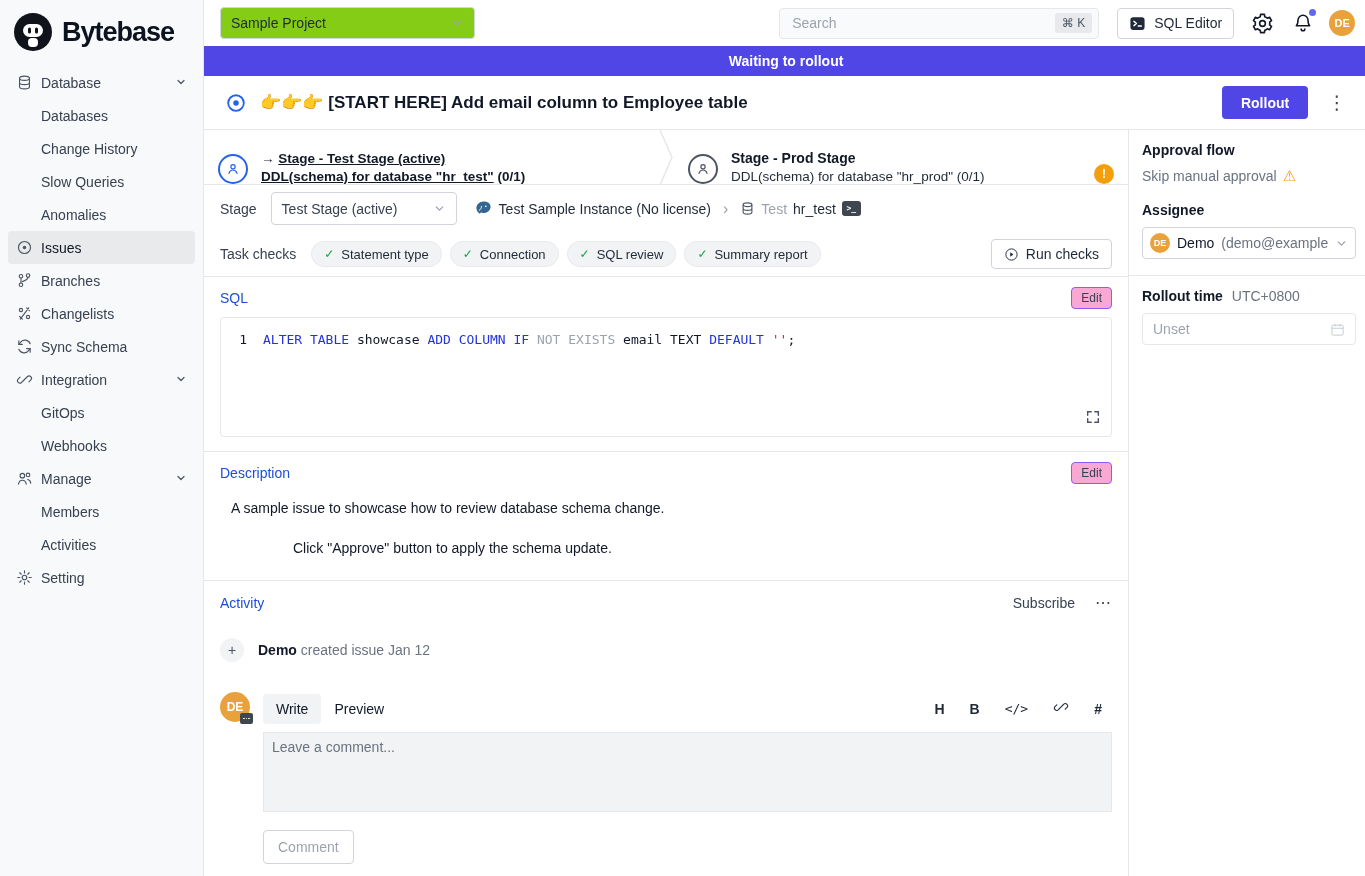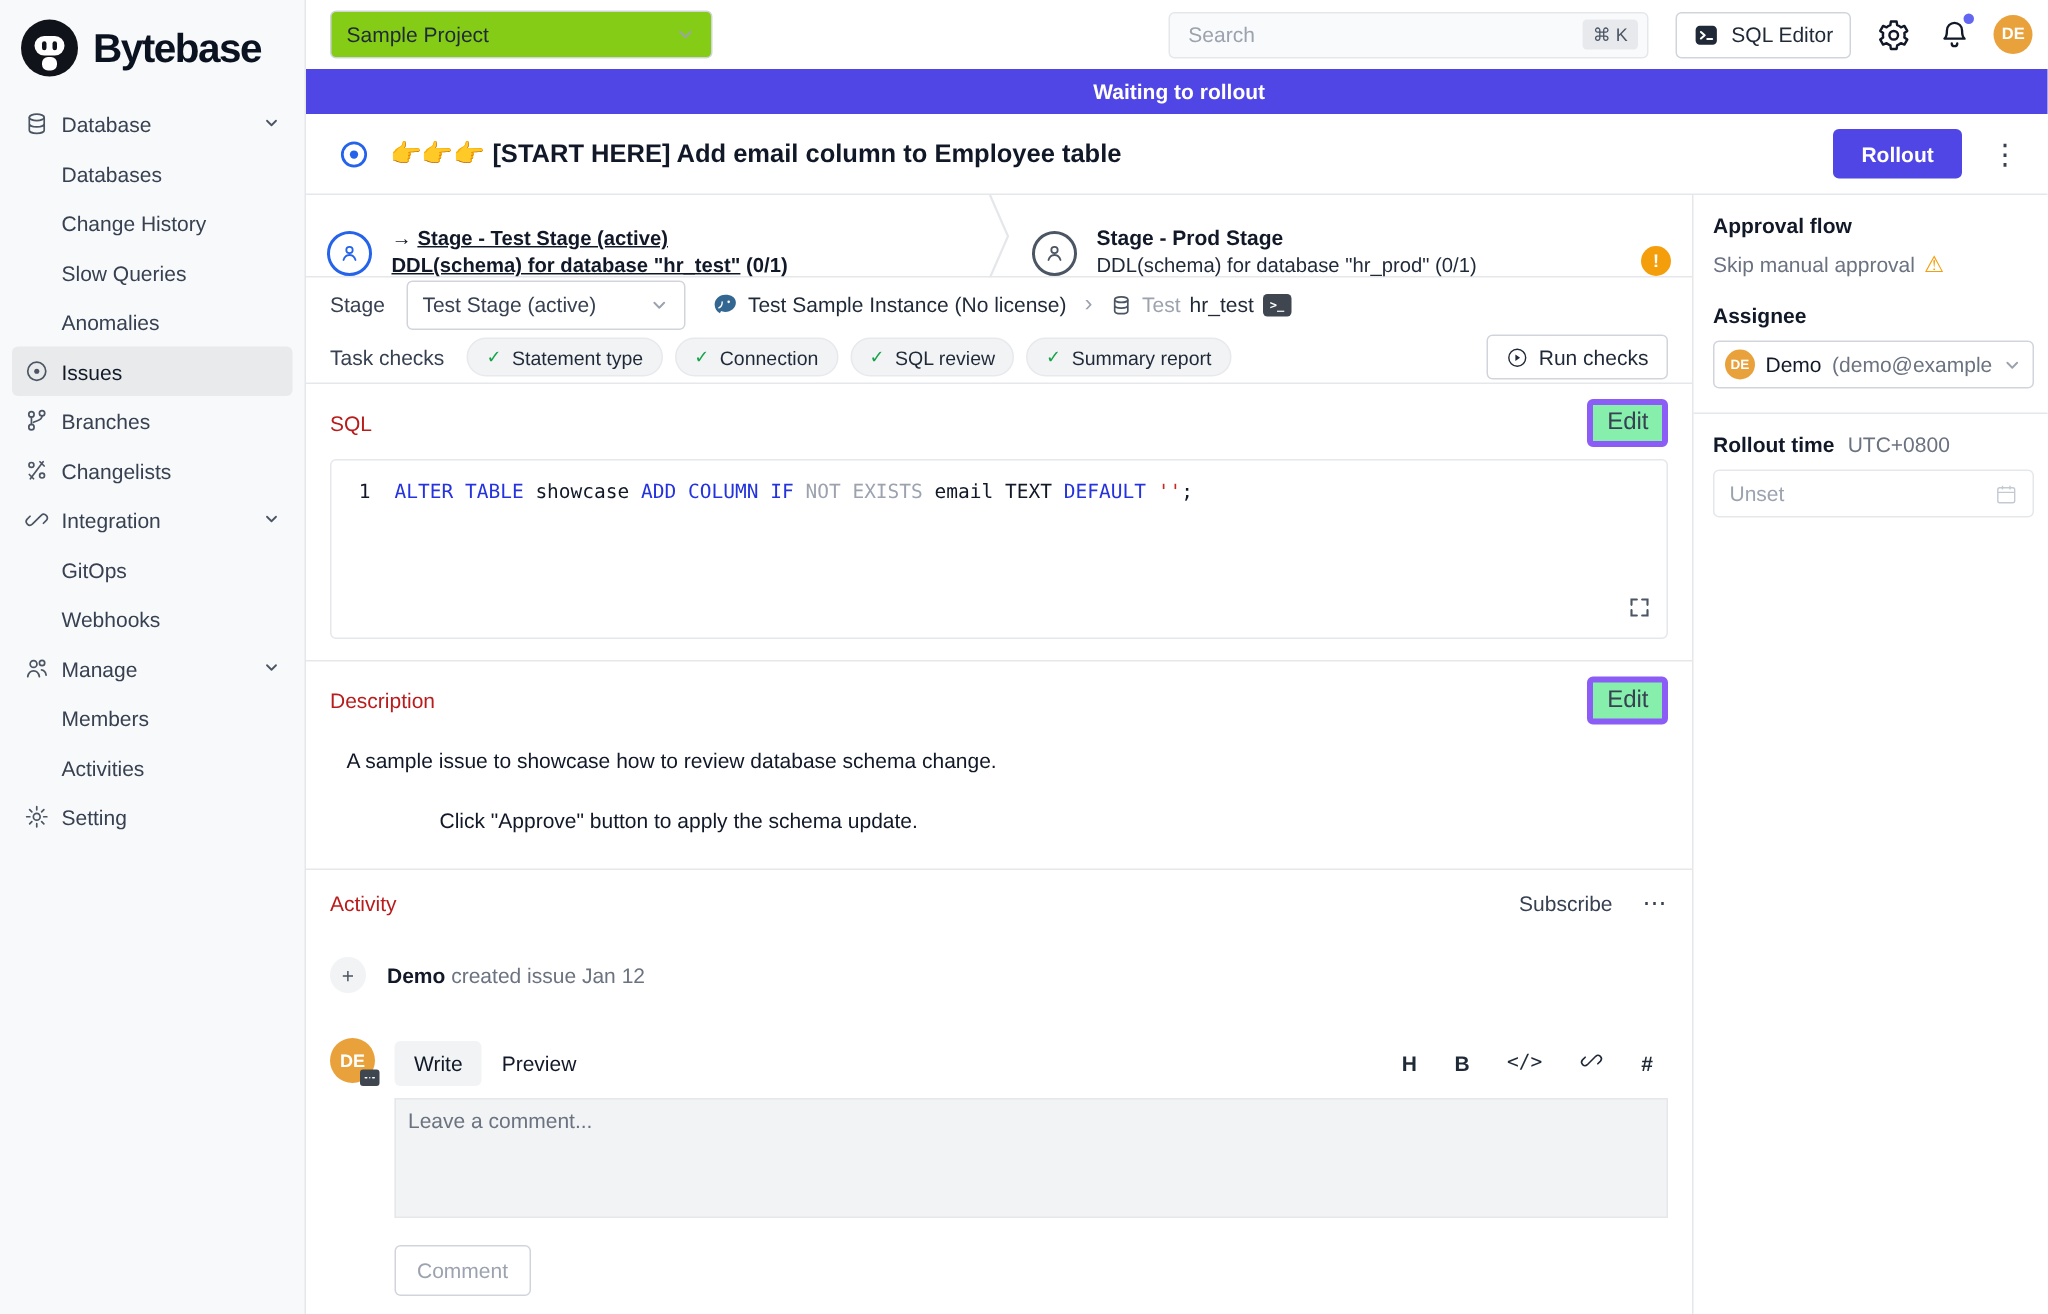--- a/index.html
+++ b/index.html
@@ -97,22 +97,22 @@
   .checks-label { color:#374151; margin-right:7px; }
   .pill { height:26px; border-radius:13px; background:#f1f3f4; border:1px solid #e7e9ec;
     display:flex; align-items:center; gap:7px; padding:0 12px; font-size:13px; color:#1f2937; cursor:pointer; }
   .check { color:#16a34a; font-size:12px; }
   .run-btn { margin-left:auto; height:30px; border:1px solid #d1d5db; border-radius:4px; background:#fff;
     display:flex; align-items:center; gap:7px; padding:0 12px; font-size:14px; color:#1f2937; cursor:pointer; }
   .run-btn svg { stroke:#1f2937; fill:none; stroke-width:1.5; }
 
   
   .section-head { display:flex; align-items:center; justify-content:space-between; }
-  .section-label { color:#b91c1c; }
-  .edit-btn { border:4px solid #8b5cf6; border-radius:4px; background:#86efac; font-size:16px; color:#374151;
+  .section-label { color:#1d4ed8; }
+  .edit-btn { border:1px solid #8b5cf6; border-radius:4px; background:#f9a8d4; font-size:12px; color:#374151;
     padding:3px 9px; cursor:pointer; font-family:"Liberation Sans",sans-serif; }
 
   .sql-section { padding:10px 16px 14px; border-bottom:1px solid #e5e7eb; }
   .code-box { margin-top:8px; border:1px solid #e5e7eb; border-radius:4px; height:120px; position:relative;
     font-family:"DejaVu Sans Mono",monospace; font-size:13px; padding-top:14px; background:#fff; cursor:text; }
   .code-line { display:flex; white-space:pre; }
   .line-no { width:42px; text-align:right; padding-right:16px; color:#111827; flex-shrink:0; }
   .tok-kw { color:#2433dd; }
   .tok-muted { color:#9ca3af; }
   .tok-str { color:#c82828; }
@@ -239,20 +239,29 @@
       </div>
       <div class="nav-item">
         <span class="ic">
             <svg width="17" height="17" viewBox="0 0 24 24">
               <path d="M18 4 6 20M19 8l-4-4M9 20l-4-4"></path>
               <circle cx="7" cy="7" r="2.3"></circle>
               <circle cx="17" cy="17" r="2.3"></circle>
             </svg>
           </span>
         <span>Changelists</span>
+      </div>
+      <div class="nav-item">
+        <span class="ic">
+            <svg width="17" height="17" viewBox="0 0 24 24">
+              <path d="M20 8A8 8 0 0 0 6 6.5L4 9M4 16a8 8 0 0 0 14 1.5l2-2.5"></path>
+              <path d="M4 4v5h5M20 20v-5h-5"></path>
+            </svg>
+          </span>
+        <span>Sync Schema</span>
       </div>
       <div class="nav-item">
         <span class="ic">
             <svg width="17" height="17" viewBox="0 0 24 24">
               <path d="M10.5 13.5 7.8 16.2a3.4 3.4 0 0 1-4.8-4.8l2.7-2.7M13.5 10.5l2.7-2.7a3.4 3.4 0 0 1 4.8 4.8l-2.7 2.7M9.5 14.5l5-5"></path>
             </svg>
           </span>
         <span>Integration</span>
         <span class="chev"><svg class="chev-svg" width="12" height="12" viewBox="0 0 16 16">
               <polyline points="4,6 8,10 12,6"></polyline>

